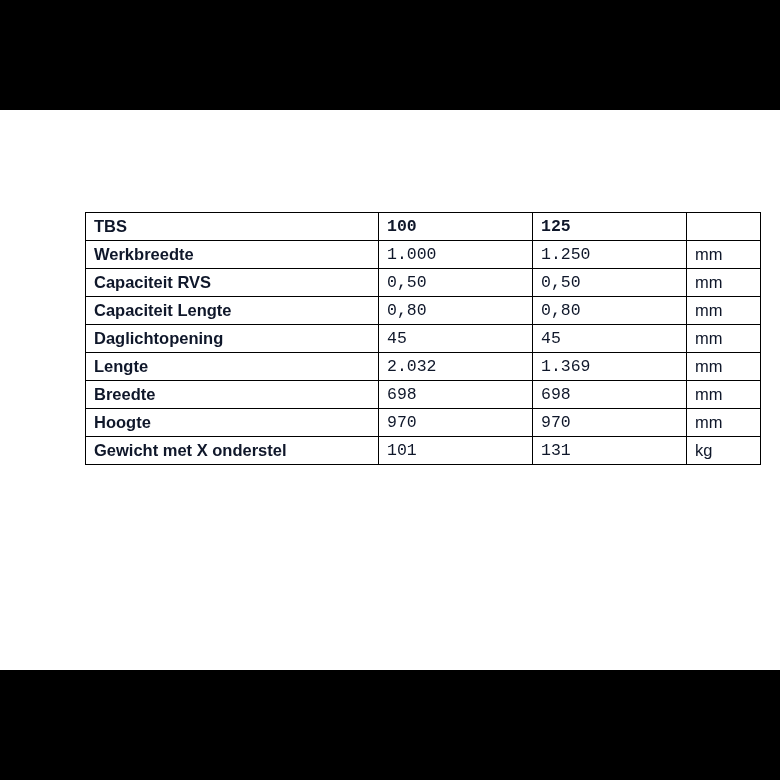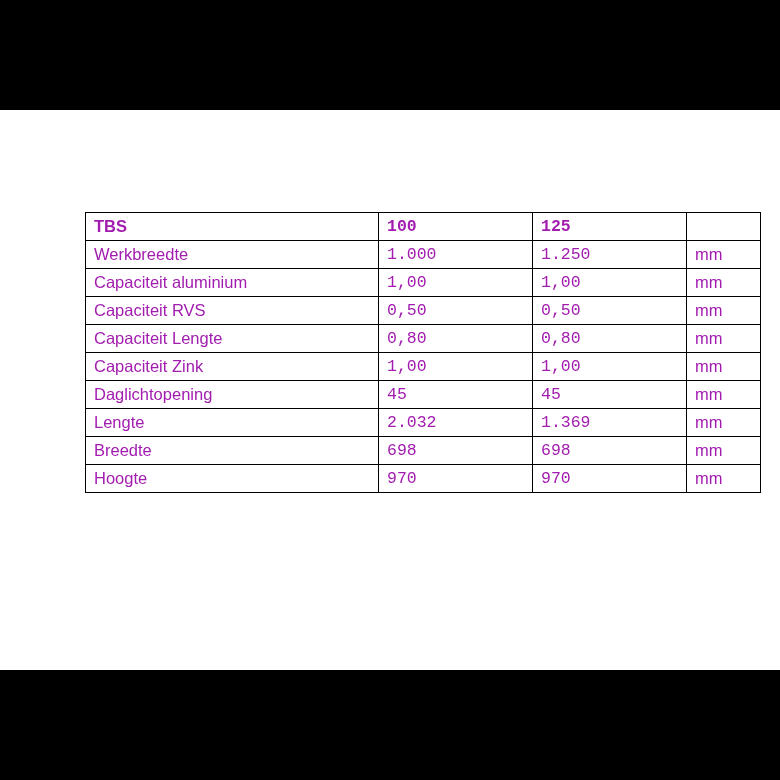--- a/index.html
+++ b/index.html
@@ -53,31 +53,31 @@
     border-collapse: collapse;
     table-layout: fixed;
     width: 610px;
     background: #ffffff;
   }
   table.spec td {
     border: 1px solid #000000;
     padding: 2px 8px 3px 8px;
     font-size: 16.5px;
     line-height: 21px;
-    color: #a21caf;
+    color: #0f172a;
     height: 22px;
     vertical-align: middle;
     white-space: nowrap;
     overflow: hidden;
   }
   table.spec tr.header td {
     font-weight: bold;
   }
   table.spec td.label {
-    font-weight: normal;
+    font-weight: bold;
     width: 276px;
   }
   table.spec td.val {
     width: 137px;
     font-family: Liberation Mono, monospace;
   }
   table.spec td.unit {
     width: 57px;
   }
   table.spec tr.header td.unit {
@@ -100,41 +100,29 @@
             <td class="unit"></td>
           </tr>
 
           <tr>
             <td class="label">Werkbreedte</td>
             <td class="val">1.000</td>
             <td class="val">1.250</td>
             <td class="unit">mm</td>
           </tr>
           <tr>
-            <td class="label">Capaciteit aluminium</td>
-            <td class="val">1,00</td>
-            <td class="val">1,00</td>
-            <td class="unit">mm</td>
-          </tr>
-          <tr>
             <td class="label">Capaciteit RVS</td>
             <td class="val">0,50</td>
             <td class="val">0,50</td>
             <td class="unit">mm</td>
           </tr>
           <tr>
             <td class="label">Capaciteit Lengte</td>
             <td class="val">0,80</td>
             <td class="val">0,80</td>
-            <td class="unit">mm</td>
-          </tr>
-          <tr>
-            <td class="label">Capaciteit Zink</td>
-            <td class="val">1,00</td>
-            <td class="val">1,00</td>
             <td class="unit">mm</td>
           </tr>
           <tr>
             <td class="label">Daglichtopening</td>
             <td class="val">45</td>
             <td class="val">45</td>
             <td class="unit">mm</td>
           </tr>
           <tr>
             <td class="label">Lengte</td>
@@ -147,18 +135,24 @@
             <td class="val">698</td>
             <td class="val">698</td>
             <td class="unit">mm</td>
           </tr>
           <tr>
             <td class="label">Hoogte</td>
             <td class="val">970</td>
             <td class="val">970</td>
             <td class="unit">mm</td>
           </tr>
+          <tr>
+            <td class="label">Gewicht met X onderstel</td>
+            <td class="val">101</td>
+            <td class="val">131</td>
+            <td class="unit">kg</td>
+          </tr>
         </tbody>
       </table>
     </div>
   </div>
   <div class="letterbox-bottom"></div>
 </div>
 
 </body></html>

